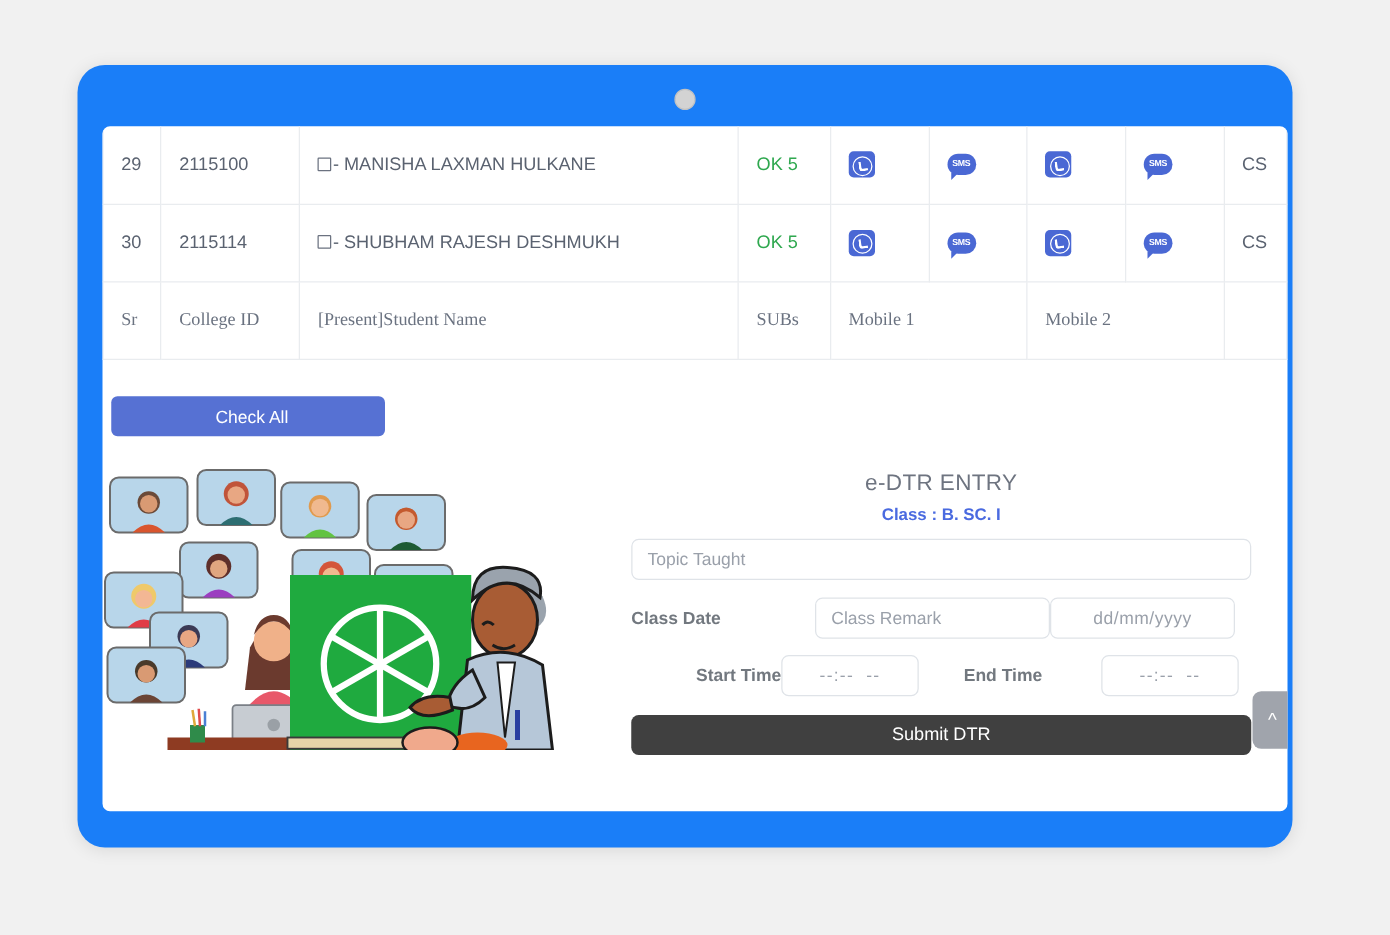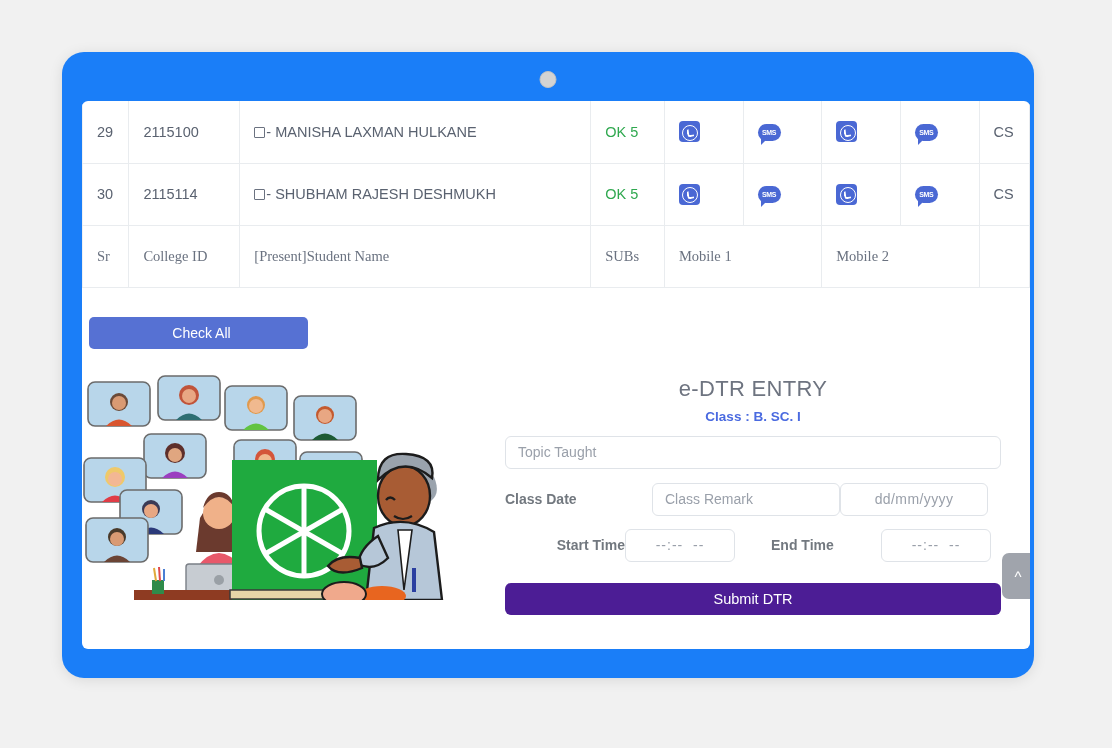--- a/index.html
+++ b/index.html
@@ -160,21 +160,21 @@
   }
 
   
   #dtr-form {
     position: absolute;
     left: 423px; top: 8px;
     width: 496px;
   }
   #dtr-title {
     text-align: center;
-    font-size: 22px;
+    font-size: 18px;
     color: #6e7480;
     letter-spacing: 0.3px;
     margin-bottom: 7px;
   }
   #dtr-class {
     text-align: center;
     font-size: 13.5px;
     font-weight: bold;
     color: #4a6ae0;
     margin-bottom: 12px;
@@ -208,28 +208,28 @@
   #class-date-input { width: 148px; color: #50565e; text-align: center; letter-spacing: 0.4px; }
   #class-remark-input { width: 188px; margin-left: 27px; }
 
   #row-time .lbl.start { width: 120px; text-align: right; }
   #start-time-input { width: 110px; text-align: center; color: #8b9099; letter-spacing: 1px; }
   #row-time .lbl.end { margin-left: 36px; width: 110px; }
   #end-time-input { width: 110px; text-align: center; color: #8b9099; letter-spacing: 1px; }
 
   #submit-dtr-btn {
     width: 100%; height: 32px;
-    background: #4c1d95;
+    background: #404040;
     color: #fff;
     border: none;
     border-radius: 6px;
     font-size: 14.5px;
     font-family: "Liberation Sans", sans-serif;
     cursor: pointer;
-    margin-top: 8px;
+    margin-top: 2px;
   }
 
   
   #scroll-top-btn {
     position: absolute;
     right: -8px; bottom: 1px;
     width: 36px; height: 46px;
     background: #a0a4ac;
     border-radius: 7px;
     border: none;

